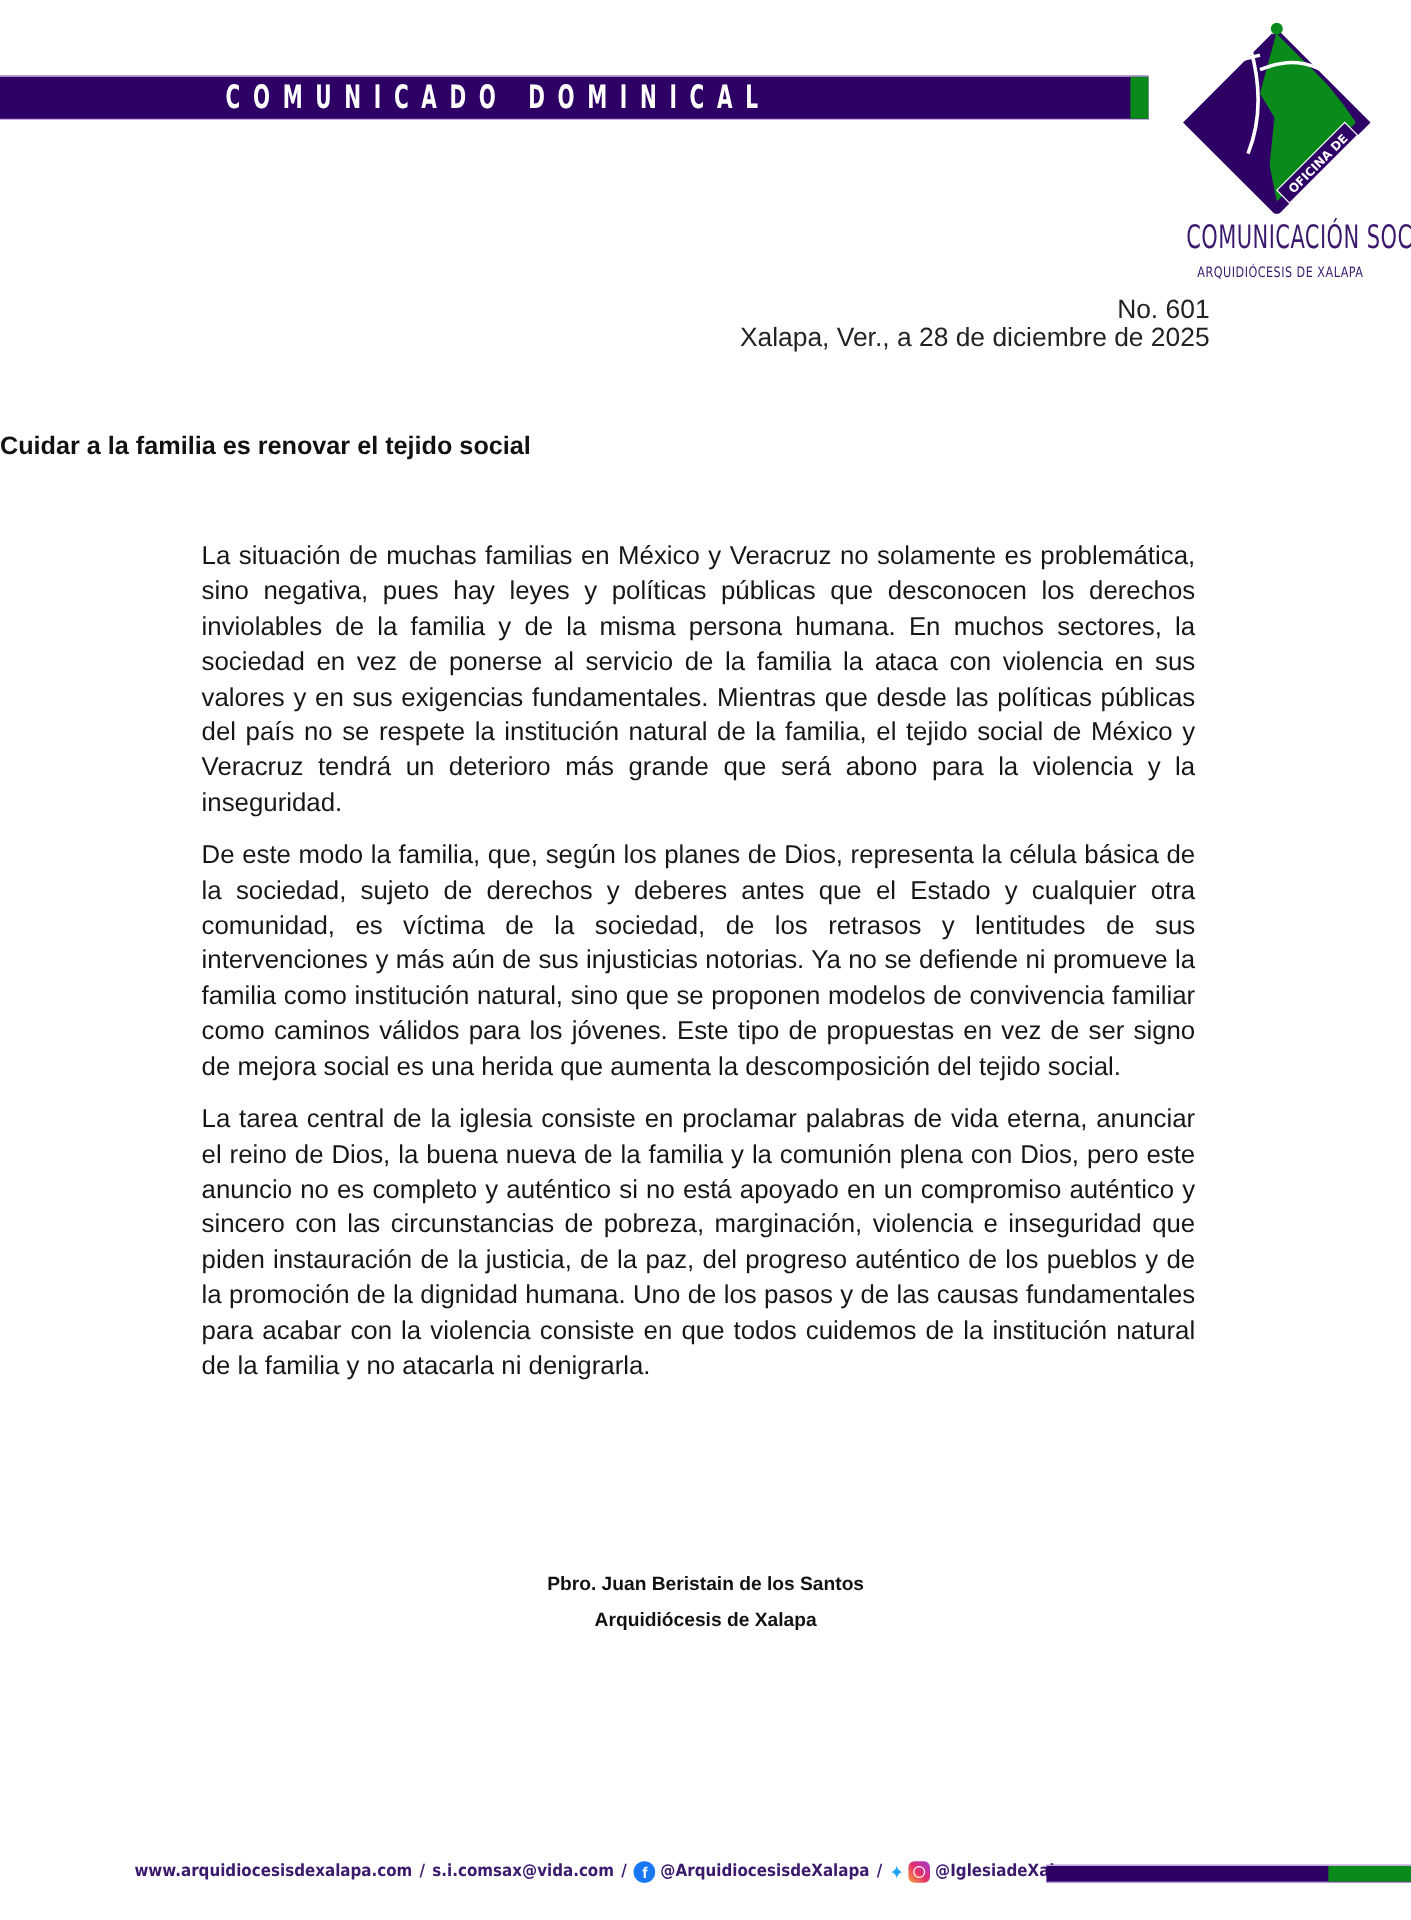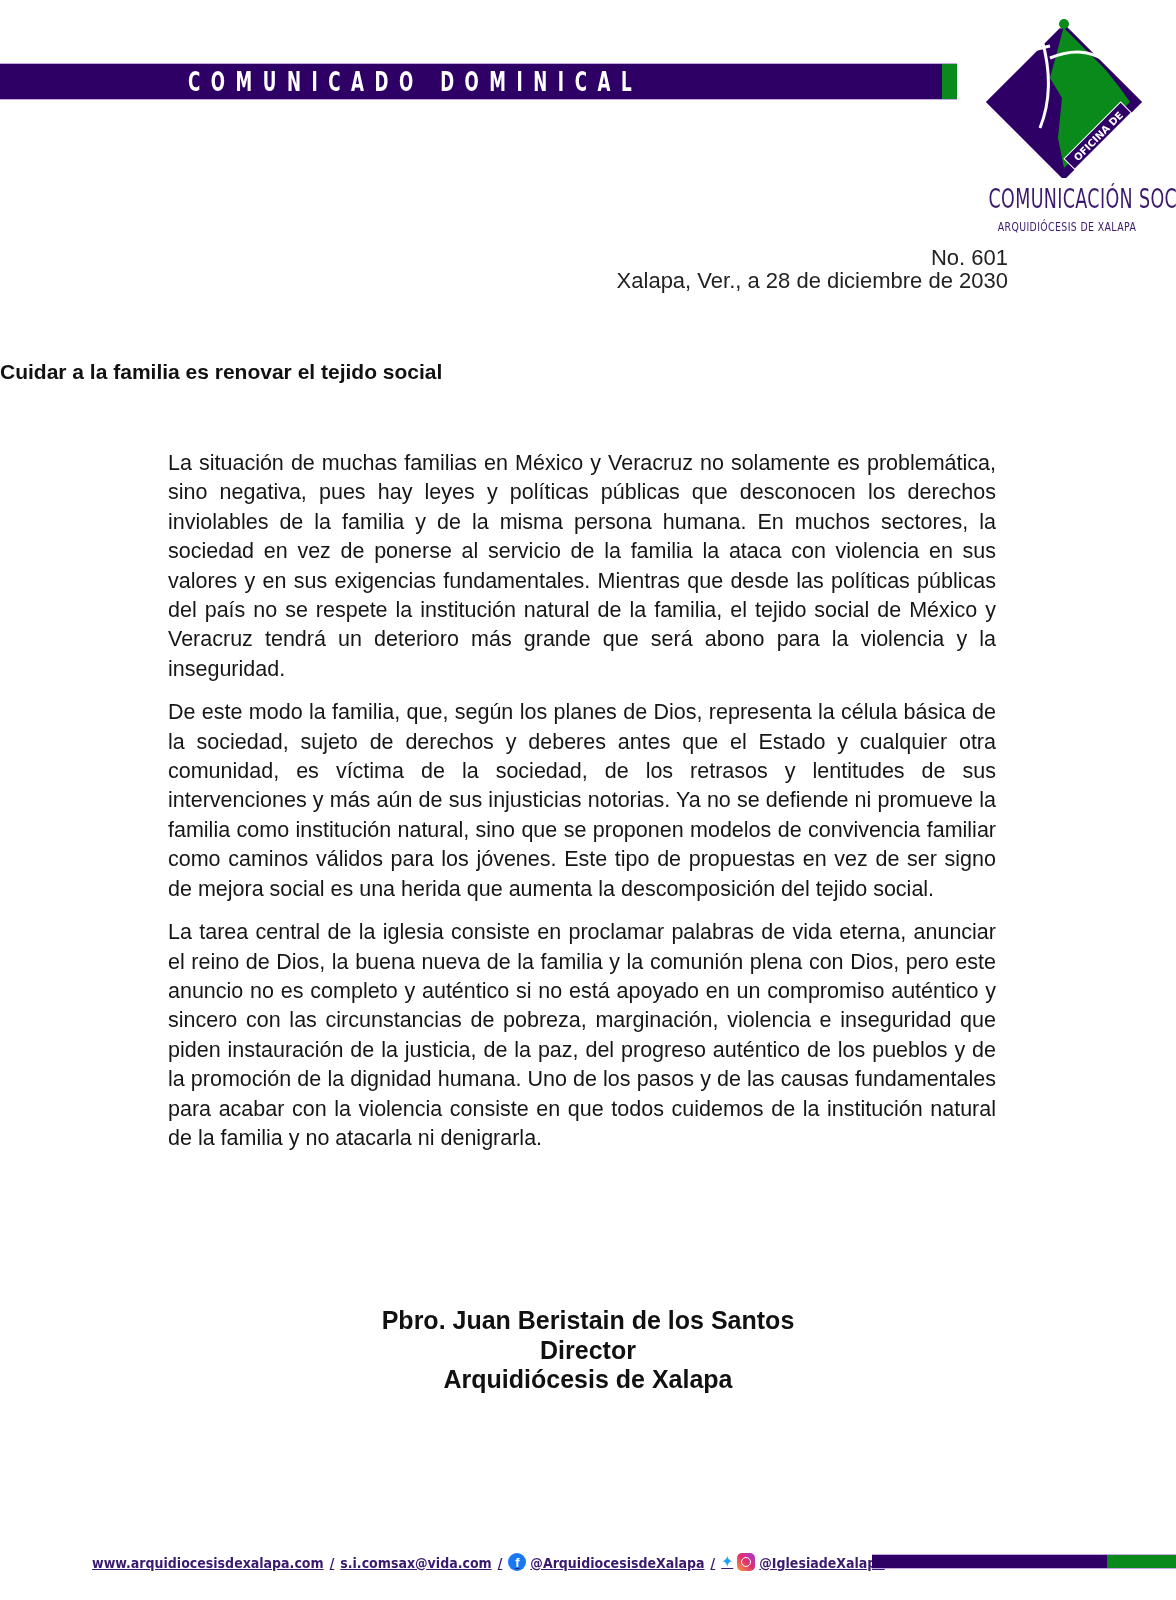--- a/index.html
+++ b/index.html
@@ -7,22 +7,22 @@
   .header-bar { position:absolute; left:0; top:63px; width:957px; height:37px; background:#2e0066; border-top:1px solid #c9a8e8; border-bottom:1px solid #c9a8e8; box-sizing:border-box; }
   .header-bar .green { position:absolute; right:0; top:0; width:15px; height:100%; background:#0a8a1a; }
   .header-title { position:absolute; left:188px; top:63px; height:37px; line-height:37px; color:#fff; font-family:"DejaVu Sans", sans-serif; font-weight:bold; font-size:27px; letter-spacing:17px; transform:scaleX(0.62); transform-origin:left center; white-space:nowrap; }
   .logo { position:absolute; left:980px; top:18px; width:168px; height:160px; }
   .logo-title { position:absolute; left:958px; top:183px; width:218px; text-align:center; color:#3b1a6e; font-family:"DejaVu Sans Condensed","DejaVu Sans", sans-serif; font-size:27px; transform:scaleX(0.72); transform-origin:center; white-space:nowrap; letter-spacing:0.5px; }
   .logo-sub { position:absolute; left:958px; top:220px; width:218px; text-align:center; color:#3b1a6e; font-family:"DejaVu Sans", sans-serif; font-size:12px; transform:scaleX(0.78); transform-origin:center; white-space:nowrap; letter-spacing:0.5px; }
   .meta { position:absolute; right:168px; top:246px; text-align:right; font-size:22px; line-height:23px; color:#222; }
   .title { position:absolute; left:0; width:1176px; top:360px; font-weight:bold; font-size:21px; color:#111; }
   .body { position:absolute; left:168px; width:840px; top:449px; }
   .body p { margin:0 12px 14px 0; font-size:21.5px; line-height:29.4px; text-align:justify; color:#161616; transform-origin:left top; }
-  .signature { position:absolute; left:0; width:1176px; top:1306px; text-align:center; font-weight:bold; font-size:25px; line-height:29.5px; color:#111; }
-  .footer { position:absolute; left:92px; top:1551px; height:20px; display:flex; align-items:flex-end; font-family:"DejaVu Sans Condensed","DejaVu Sans", sans-serif; font-weight:bold; font-size:14px; color:#3b1a6e; white-space:nowrap;text-decoration:underline; }
+  .signature { position:absolute; left:0; width:1176px; top:1306px; text-align:center; font-weight:bold; font-size:16px; line-height:29.5px; color:#111; }
+  .footer { position:absolute; left:112px; top:1551px; height:20px; display:flex; align-items:flex-start; font-family:"DejaVu Sans Condensed","DejaVu Sans", sans-serif; font-weight:bold; font-size:14px; color:#3b1a6e; white-space:nowrap; }
   .footer .sep { margin:0 6px; }
   .footer .ico { display:inline-block; width:18px; height:18px; border-radius:50%; margin-right:4px; position:relative; }
   .fb { background:#1877f2; color:#fff; font-size:13px; text-align:center; line-height:19px; font-family:"Liberation Sans", sans-serif; }
   .tw { color:#1da1f2; font-size:16px; margin-right:4px; }
   .ig { border-radius:5px !important; background:linear-gradient(45deg,#f9a13a,#e1306c,#a03ad8); }
   .ig::after { content:""; position:absolute; left:4px; top:4px; width:8px; height:8px; border:1.5px solid #fff; border-radius:50%; }
   .footer-bar { position:absolute; left:872px; top:1554px; width:304px; height:15px; background:#2e0066; border-top:1px solid #c9a8e8; border-bottom:1px solid #c9a8e8; box-sizing:border-box; }
   .footer-bar .green { position:absolute; left:235px; top:0; right:0; height:100%; background:#0a8a1a; }
 </style>
 </head>
@@ -42,34 +42,33 @@
   <g transform="translate(118,118) rotate(-45)">
     <rect x="-40" y="-8" width="80" height="15" fill="#2e0066" stroke="#ffffff" stroke-width="1"></rect>
     <text x="0" y="4" text-anchor="middle" fill="#ffffff" font-family="DejaVu Sans, sans-serif" font-size="10" font-weight="bold">OFICINA DE</text>
   </g>
 </svg>
 <div class="logo-title">COMUNICACIÓN SOCIAL</div>
 <div class="logo-sub">ARQUIDIÓCESIS DE XALAPA</div>
 
 <div class="meta">
   <div>No. 601</div>
-  <div>Xalapa, Ver., a 28 de diciembre de 2030</div>
+  <div>Xalapa, Ver., a 28 de diciembre de 2025</div>
 </div>
 
 <div class="title">Cuidar a la familia es renovar el tejido social</div>
 
 <div class="body">
   <p>La situación de muchas familias en México y Veracruz no solamente es problemática, sino negativa, pues hay leyes y políticas públicas que desconocen los derechos inviolables de la familia y de la misma persona humana. En muchos sectores, la sociedad en vez de ponerse al servicio de la familia la ataca con violencia en sus valores y en sus exigencias fundamentales. Mientras que desde las políticas públicas del país no se respete la institución natural de la familia, el tejido social de México y Veracruz tendrá un deterioro más grande que será abono para la violencia y la inseguridad.</p>
   <p>De este modo la familia, que, según los planes de Dios, representa la célula básica de la sociedad, sujeto de derechos y deberes antes que el Estado y cualquier otra comunidad, es víctima de la sociedad, de los retrasos y lentitudes de sus intervenciones y más aún de sus injusticias notorias. Ya no se defiende ni promueve la familia como institución natural, sino que se proponen modelos de convivencia familiar como caminos válidos para los jóvenes. Este tipo de propuestas en vez de ser signo de mejora social es una herida que aumenta la descomposición del tejido social.</p>
   <p>La tarea central de la iglesia consiste en proclamar palabras de vida eterna, anunciar el reino de Dios, la buena nueva de la familia y la comunión plena con Dios, pero este anuncio no es completo y auténtico si no está apoyado en un compromiso auténtico y sincero con las circunstancias de pobreza, marginación, violencia e inseguridad que piden instauración de la justicia, de la paz, del progreso auténtico de los pueblos y de la promoción de la dignidad humana. Uno de los pasos y de las causas fundamentales para acabar con la violencia consiste en que todos cuidemos de la institución natural de la familia y no atacarla ni denigrarla.</p>
 </div>
 
 <div class="signature">
   <div>Pbro. Juan Beristain de los Santos</div>
-  <div>Director</div>
   <div>Arquidiócesis de Xalapa</div>
 </div>
 
 <div class="footer">
   <span>www.arquidiocesisdexalapa.com</span>
   <span class="sep">/</span>
   <span>s.i.comsax@vida.com</span>
   <span class="sep">/</span>
   <span class="ico fb">f</span>
   <span>@ArquidiocesisdeXalapa</span>

